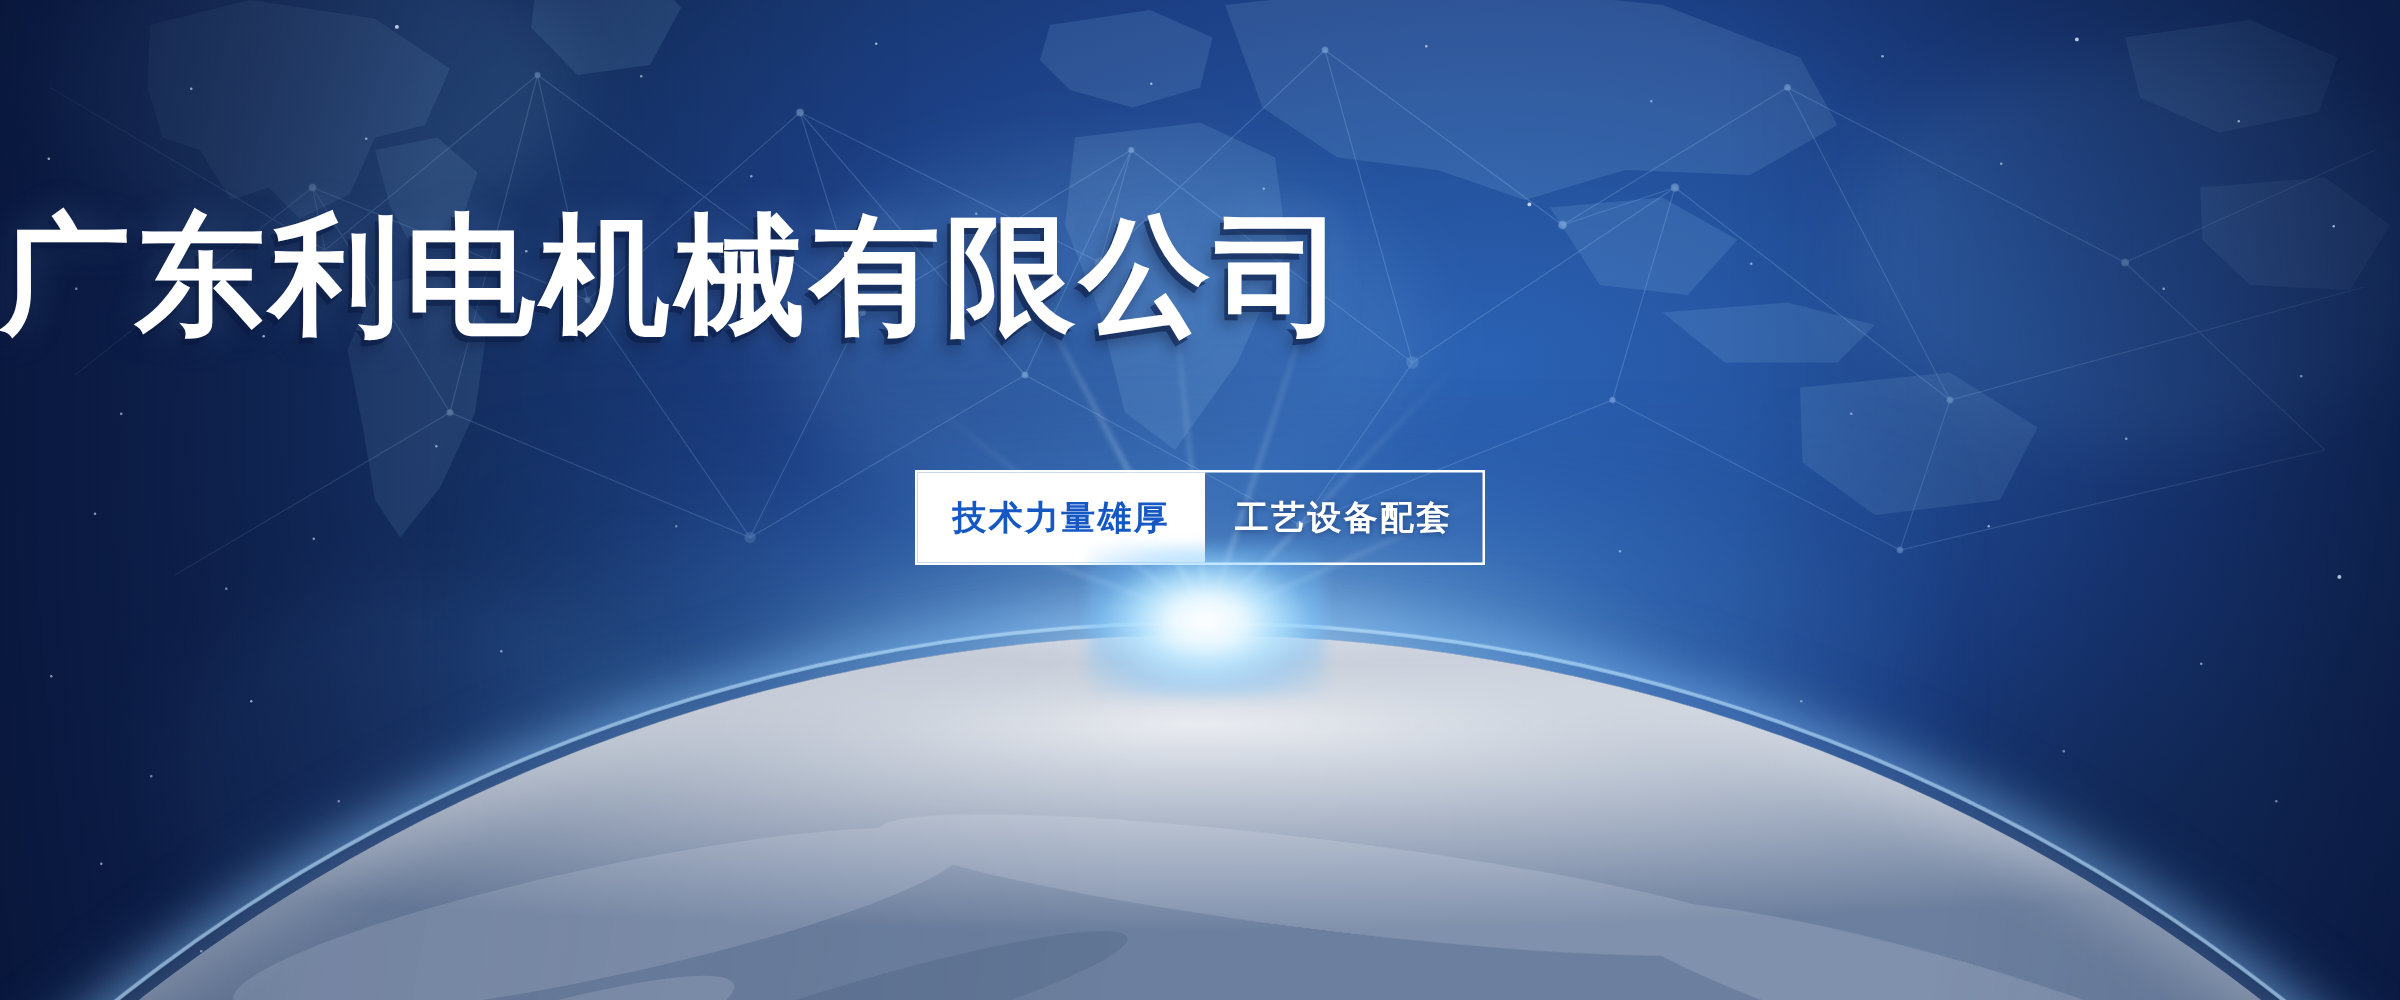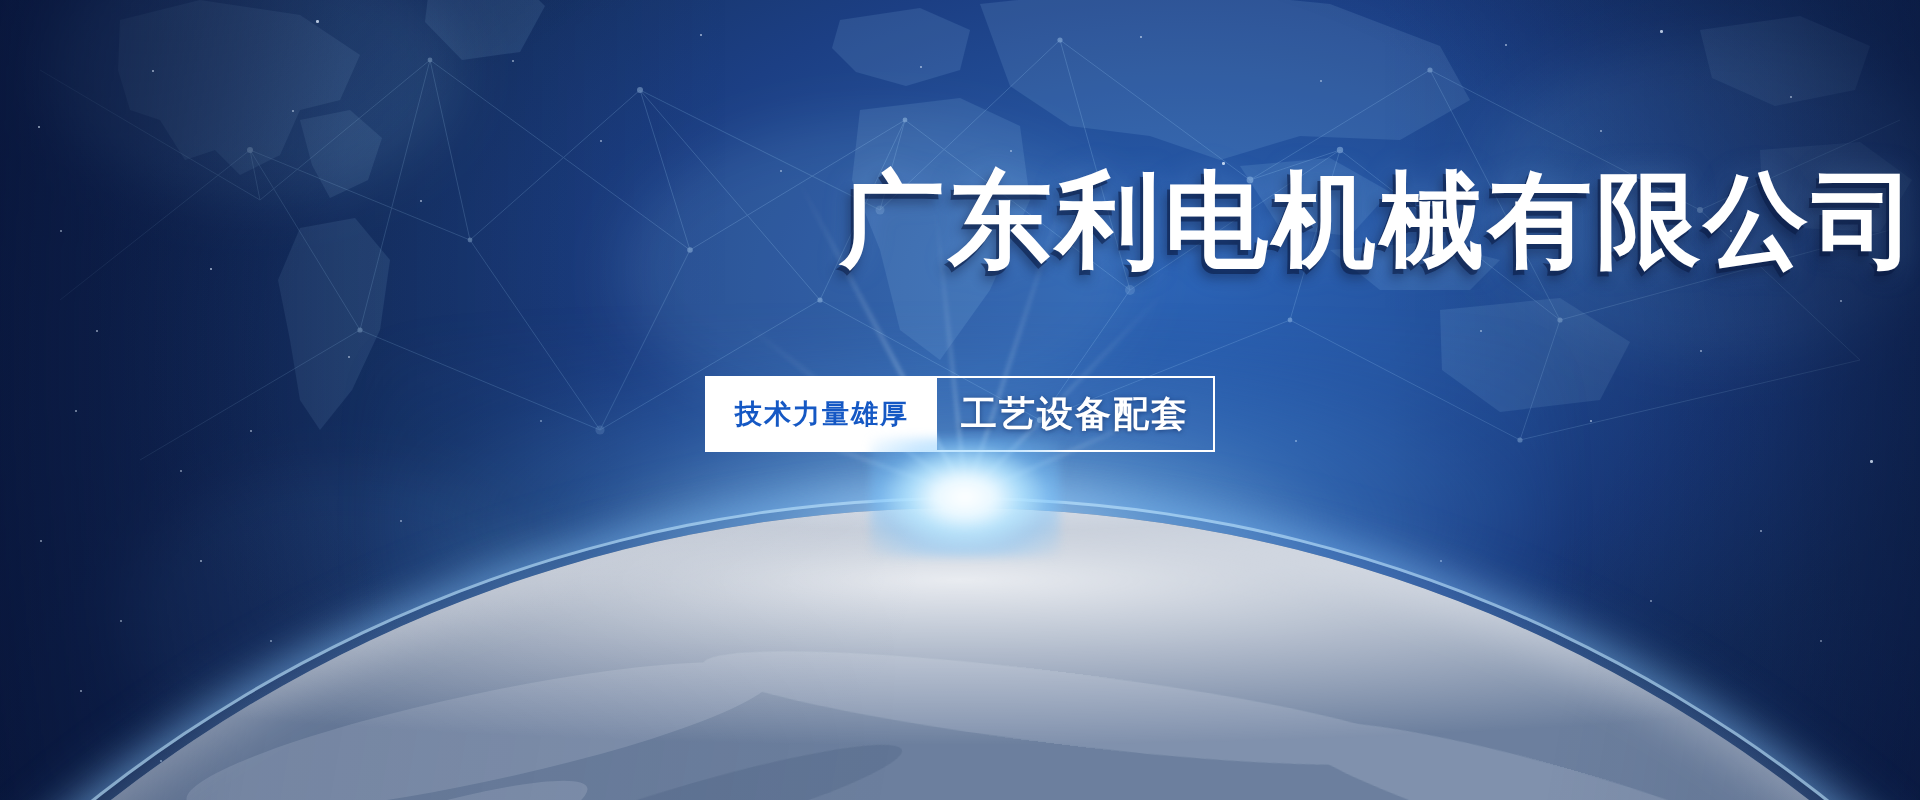--- a/index.html
+++ b/index.html
@@ -111,21 +111,21 @@
     position:absolute; inset:0; border-radius:50%;
     background:
       linear-gradient(100deg, rgba(20,34,68,.58) 0%, rgba(20,34,68,.10) 22%, rgba(0,0,0,0) 42%, rgba(0,0,0,0) 62%, rgba(18,32,66,.22) 82%, rgba(16,28,60,.52) 100%),
       radial-gradient(ellipse 48% 6% at 50% 2.6%, rgba(255,255,255,.85) 0%, rgba(255,255,255,0) 100%);
   }
 
   
   .title{
     position:absolute;
     left:0; right:0; top:168px;
-    text-align:right;
+    text-align:left;
     font-family:"DejaVu Sans","Liberation Sans",sans-serif;
     font-weight:700;
     font-size:104px;
     line-height:1;
     letter-spacing:4px;
     color:#ffffff;
     white-space:nowrap;
     text-shadow:
       -3px 5px 0 rgba(10,26,66,.55),
       -5px 9px 12px rgba(6,18,52,.45),
@@ -146,21 +146,21 @@
     display:flex; align-items:center; justify-content:center;
     padding:0 28px;
     font-size:27px; font-weight:700; letter-spacing:2px;
     font-family:"DejaVu Sans","Liberation Sans",sans-serif;
   }
   .slogan-right{
     background:rgba(255,255,255,0.02);
     color:#ffffff;
     display:flex; align-items:center; justify-content:center;
     padding:0 24px;
-    font-size:36px; font-weight:700; letter-spacing:2px;
+    font-size:27px; font-weight:700; letter-spacing:2px;
     font-family:"DejaVu Sans","Liberation Sans",sans-serif;
     text-shadow:0 1px 5px rgba(10,30,80,.55);
   }
 </style>
 </head>
 <body>
 
 <div class="banner">
 
   <div class="bg-base"></div>

